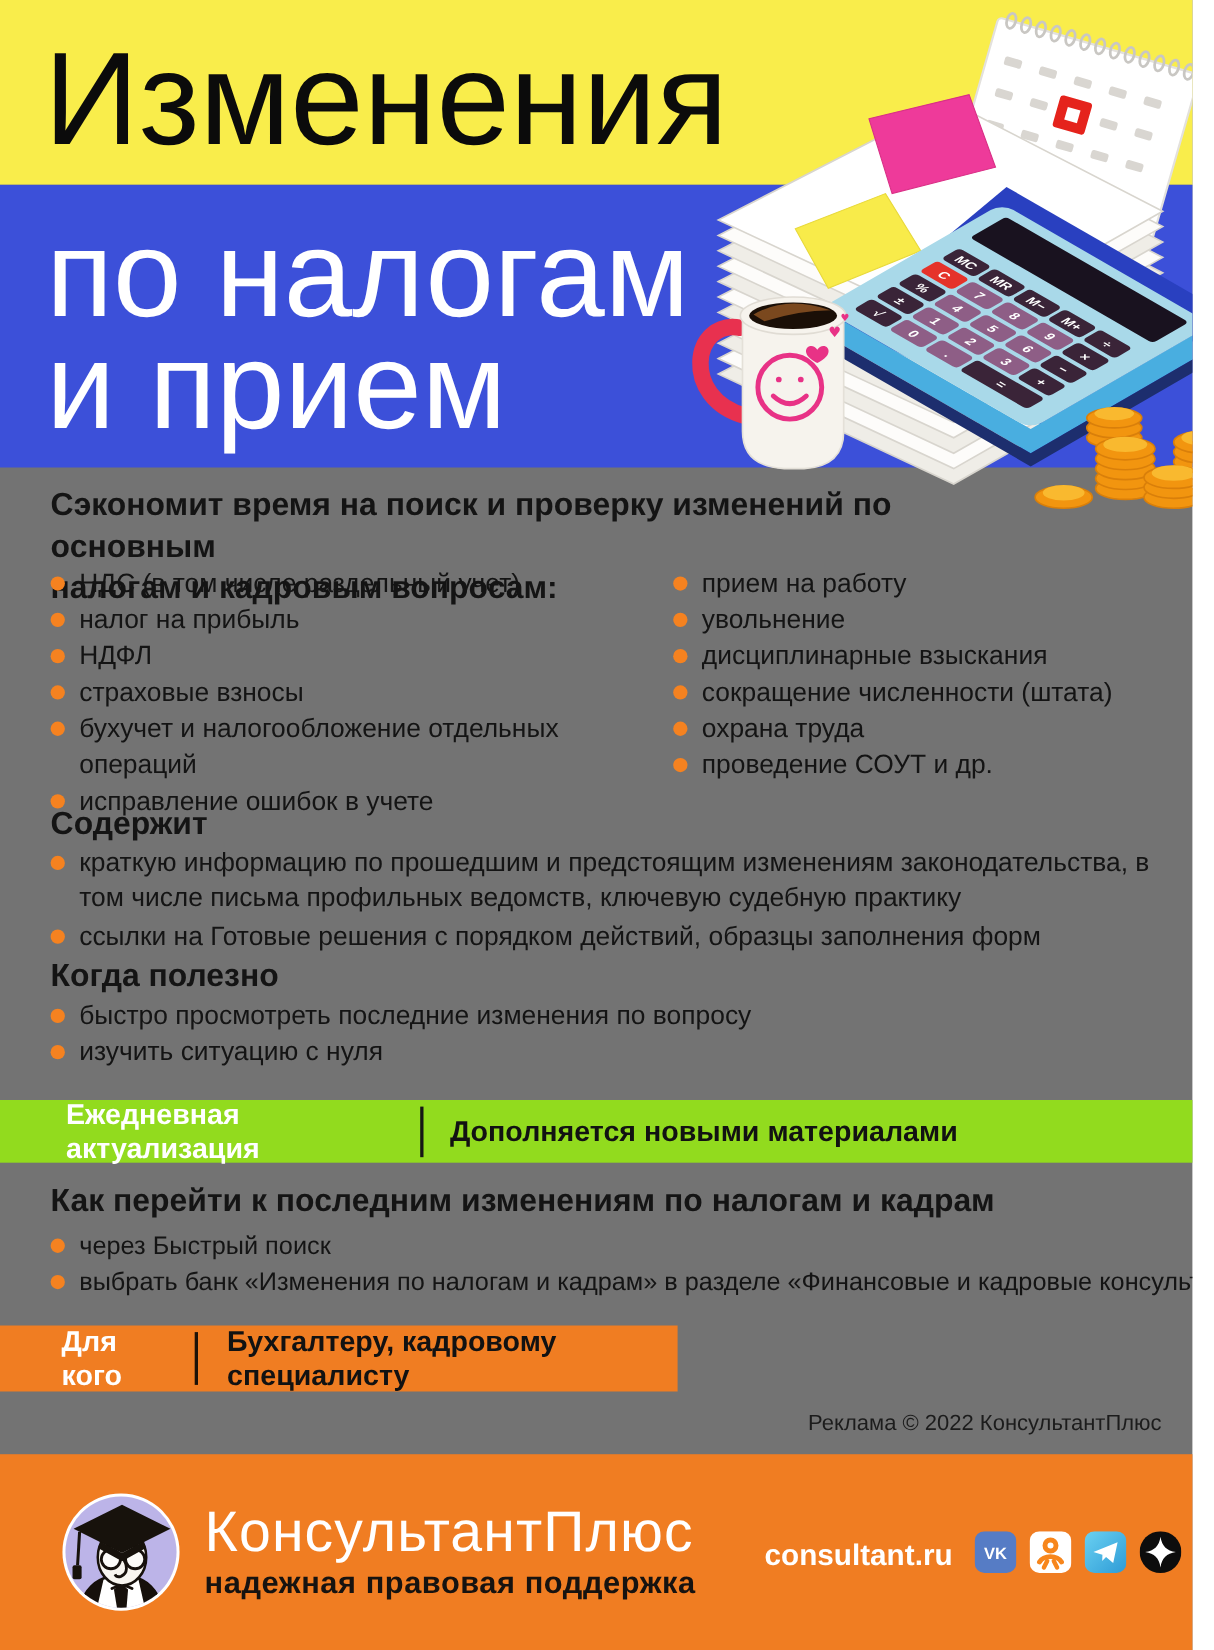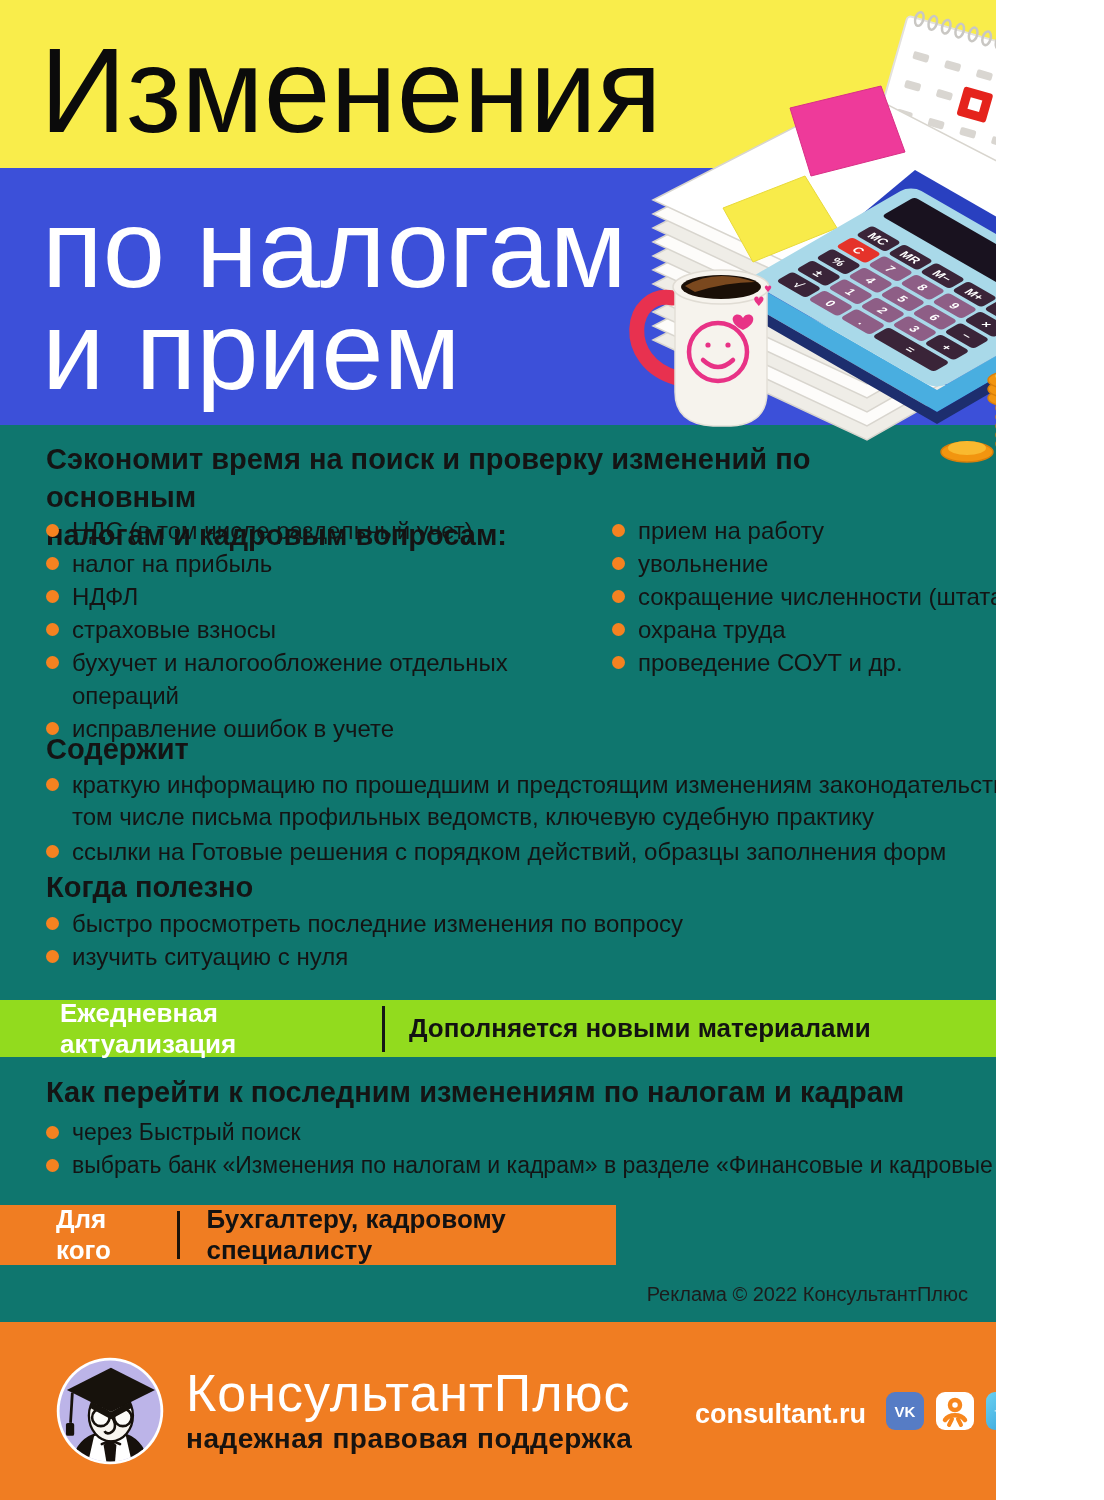--- a/index.html
+++ b/index.html
@@ -1,16 +1,16 @@
 <!DOCTYPE html>
 <html><head>
 <meta charset="utf-8">
 <style>
   html,body{margin:0;padding:0;background:#ffffff;}
-  #page{position:relative;width:996px;height:1500px;background:#0f766e;overflow:hidden;
+  #page{position:relative;width:1084px;height:1500px;background:#737373;overflow:hidden;
         font-family:"Liberation Sans",sans-serif;color:#141414;}
 
   
   .band-yellow{position:absolute;left:0;top:0;width:1104px;height:168px;background:#F9ED4B;}
   .band-blue{position:absolute;left:0;top:168px;width:1104px;height:257px;background:#3C50D9;}
 
   .hero-t1{position:absolute;left:40px;top:30px;font-size:120px;line-height:1;color:#0b0b0b;}
   .hero-t2{position:absolute;left:42px;top:193px;font-size:112px;line-height:1;color:#ffffff;}
   .hero-t3{position:absolute;left:42px;top:295px;font-size:112px;line-height:1;color:#ffffff;}
 
@@ -292,20 +292,24 @@
         </li>
     </ul>
     <ul class="col-right">
       <li class="bi">
           <span class="dot"></span>
           <span>прием на работу</span>
         </li>
       <li class="bi">
           <span class="dot"></span>
           <span>увольнение</span>
+        </li>
+      <li class="bi">
+          <span class="dot"></span>
+          <span>дисциплинарные взыскания</span>
         </li>
       <li class="bi">
           <span class="dot"></span>
           <span>сокращение численности (штата)</span>
         </li>
       <li class="bi">
           <span class="dot"></span>
           <span>охрана труда</span>
         </li>
       <li class="bi">

